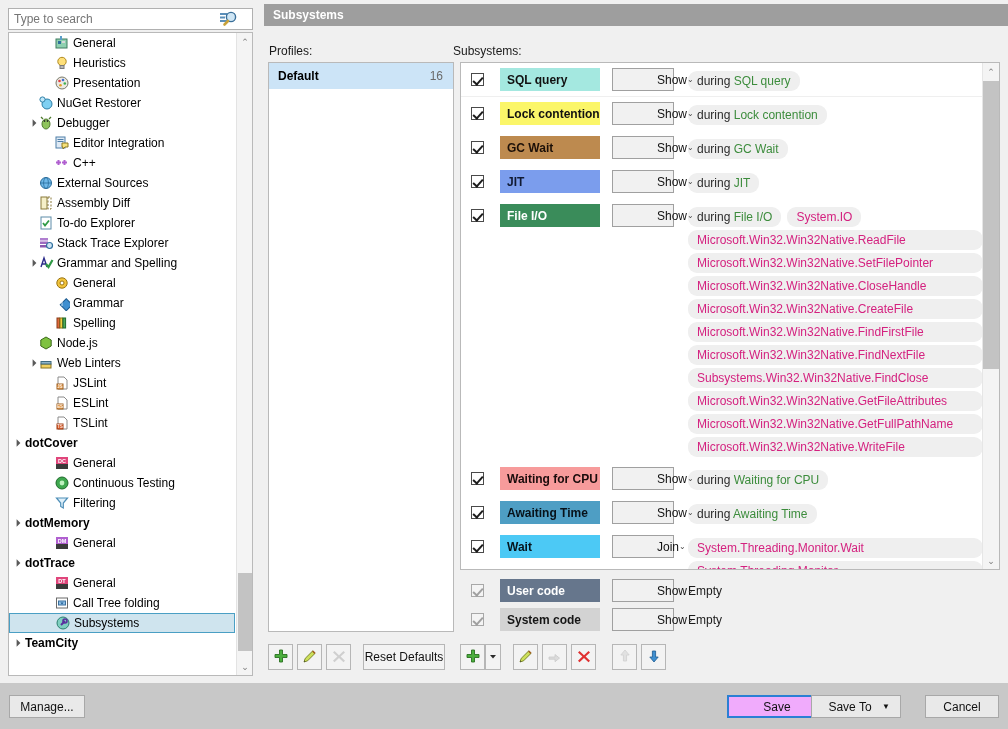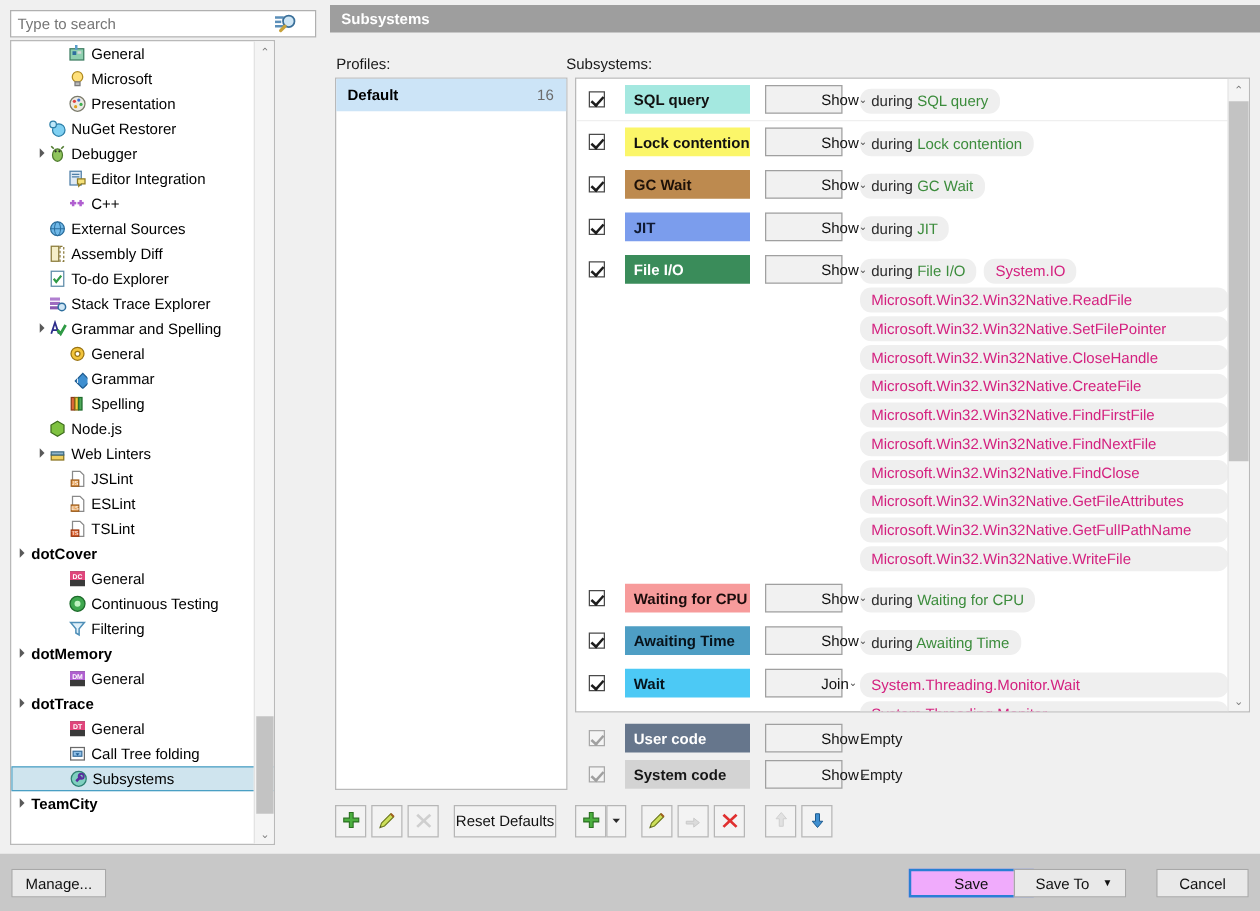--- a/index.html
+++ b/index.html
@@ -24,21 +24,21 @@
     background: #fff; border: 1px solid #b0b0b0;
     display: flex; align-items: center;
   }
   #search-input {
     border: none; outline: none; background: transparent;
     font-family: "Liberation Sans", sans-serif; font-size: 12px;
     color: #9a9a9a; padding-left: 5px; width: 210px; height: 18px;
   }
   #search-icon { width: 20px; height: 18px; position: relative; flex: 0 0 20px; }
   #tree-outer {
-    position: absolute; left: 8px; top: 32px; width: 212px; height: 644px;
+    position: absolute; left: 8px; top: 32px; width: 245px; height: 644px;
     background: #fff; border: 1px solid #b9b9b9; overflow: hidden;
   }
   #tree-clip {
     position: absolute; left: 0; top: 0; width: 228px; height: 642px;
     overflow: hidden;
   }
   .tree-item {
     height: 20px; display: flex; align-items: center;
     white-space: nowrap; font-size: 12px; padding-left: 2px;
   }
@@ -221,21 +221,21 @@
                 <rect x="6" y="1" width="2" height="4" fill="#5a9ec9"></rect>
               </svg></span>
             <span class="tlabel">General</span>
           </div>
           <div class="tree-item">
             <span class="tw" style="margin-left: 32px;"></span>
             <span class="ico"><svg width="16" height="16" viewBox="0 0 16 16">
                 <circle cx="8" cy="6.5" r="4.2" fill="#ffe07a" stroke="#b08a20"></circle>
                 <rect x="6" y="10.5" width="4" height="3" fill="#b9b9b9" stroke="#7a7a7a"></rect>
               </svg></span>
-            <span class="tlabel">Microsoft</span>
+            <span class="tlabel">Heuristics</span>
           </div>
           <div class="tree-item">
             <span class="tw" style="margin-left: 32px;"></span>
             <span class="ico"><svg width="16" height="16" viewBox="0 0 16 16">
                 <circle cx="8" cy="8" r="6" fill="#eceae4" stroke="#7a7a6a"></circle>
                 <circle cx="5.5" cy="6" r="1.3" fill="#e04040"></circle>
                 <circle cx="9" cy="5" r="1.3" fill="#4070d0"></circle>
                 <circle cx="10.8" cy="8.5" r="1.3" fill="#40b050"></circle>
                 <circle cx="6.5" cy="10.3" r="1.3" fill="#e0a020"></circle>
               </svg></span>
@@ -543,21 +543,21 @@
             </div>
             <div class="tagzone">
               <span class="tag"><span class="kw">during </span><span class="sys">File I/O</span></span>
               <span class="tag meth">System.IO</span>
               <span class="tag meth full">Microsoft.Win32.Win32Native.ReadFile</span>
               <span class="tag meth full">Microsoft.Win32.Win32Native.SetFilePointer</span>
               <span class="tag meth full">Microsoft.Win32.Win32Native.CloseHandle</span>
               <span class="tag meth full">Microsoft.Win32.Win32Native.CreateFile</span>
               <span class="tag meth full">Microsoft.Win32.Win32Native.FindFirstFile</span>
               <span class="tag meth full">Microsoft.Win32.Win32Native.FindNextFile</span>
-              <span class="tag meth full">Microsoft.Win32.Win32Native.FindClose</span>
+              <span class="tag meth full">Subsystems.Win32.Win32Native.FindClose</span>
               <span class="tag meth full">Microsoft.Win32.Win32Native.GetFileAttributes</span>
               <span class="tag meth full">Microsoft.Win32.Win32Native.GetFullPathName</span>
               <span class="tag meth full">Microsoft.Win32.Win32Native.WriteFile</span>
             </div>
           </div>
           <div class="sub-row">
             <div class="cbox"></div>
             <div class="badge" style="background: rgb(247, 155, 155); color: rgb(27, 12, 12);">Waiting for CPU</div>
             <div class="combo">
               <span class="cv">Show</span>

